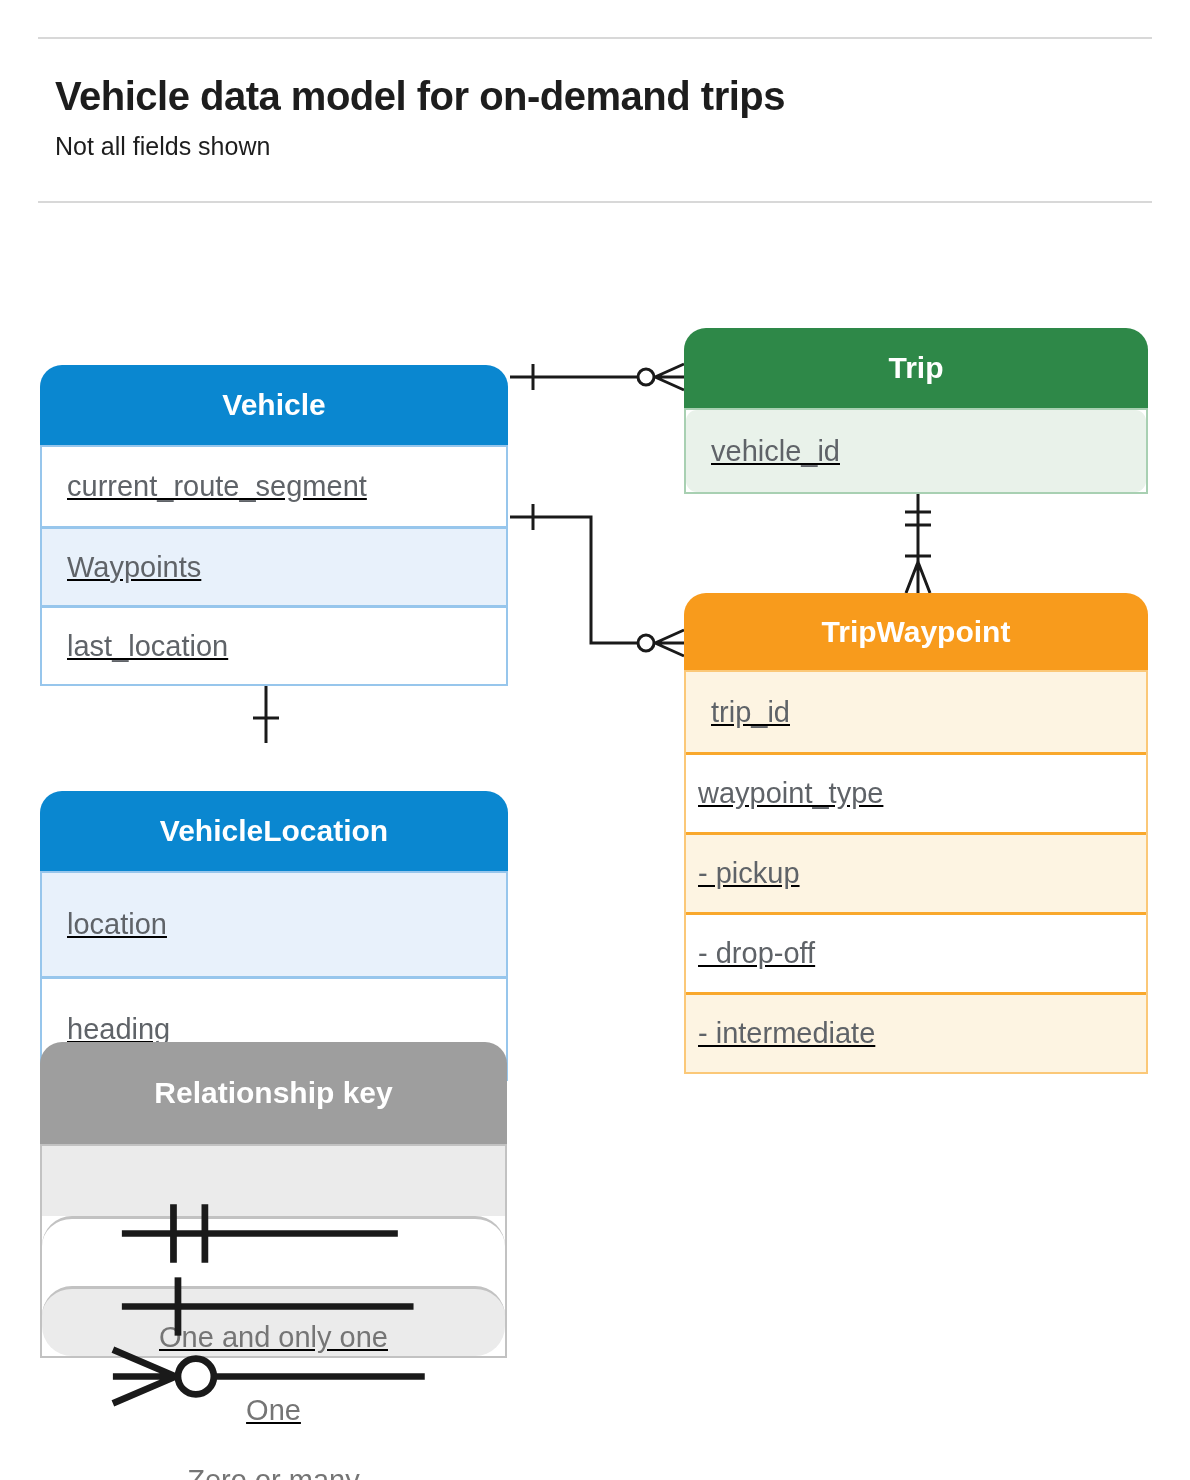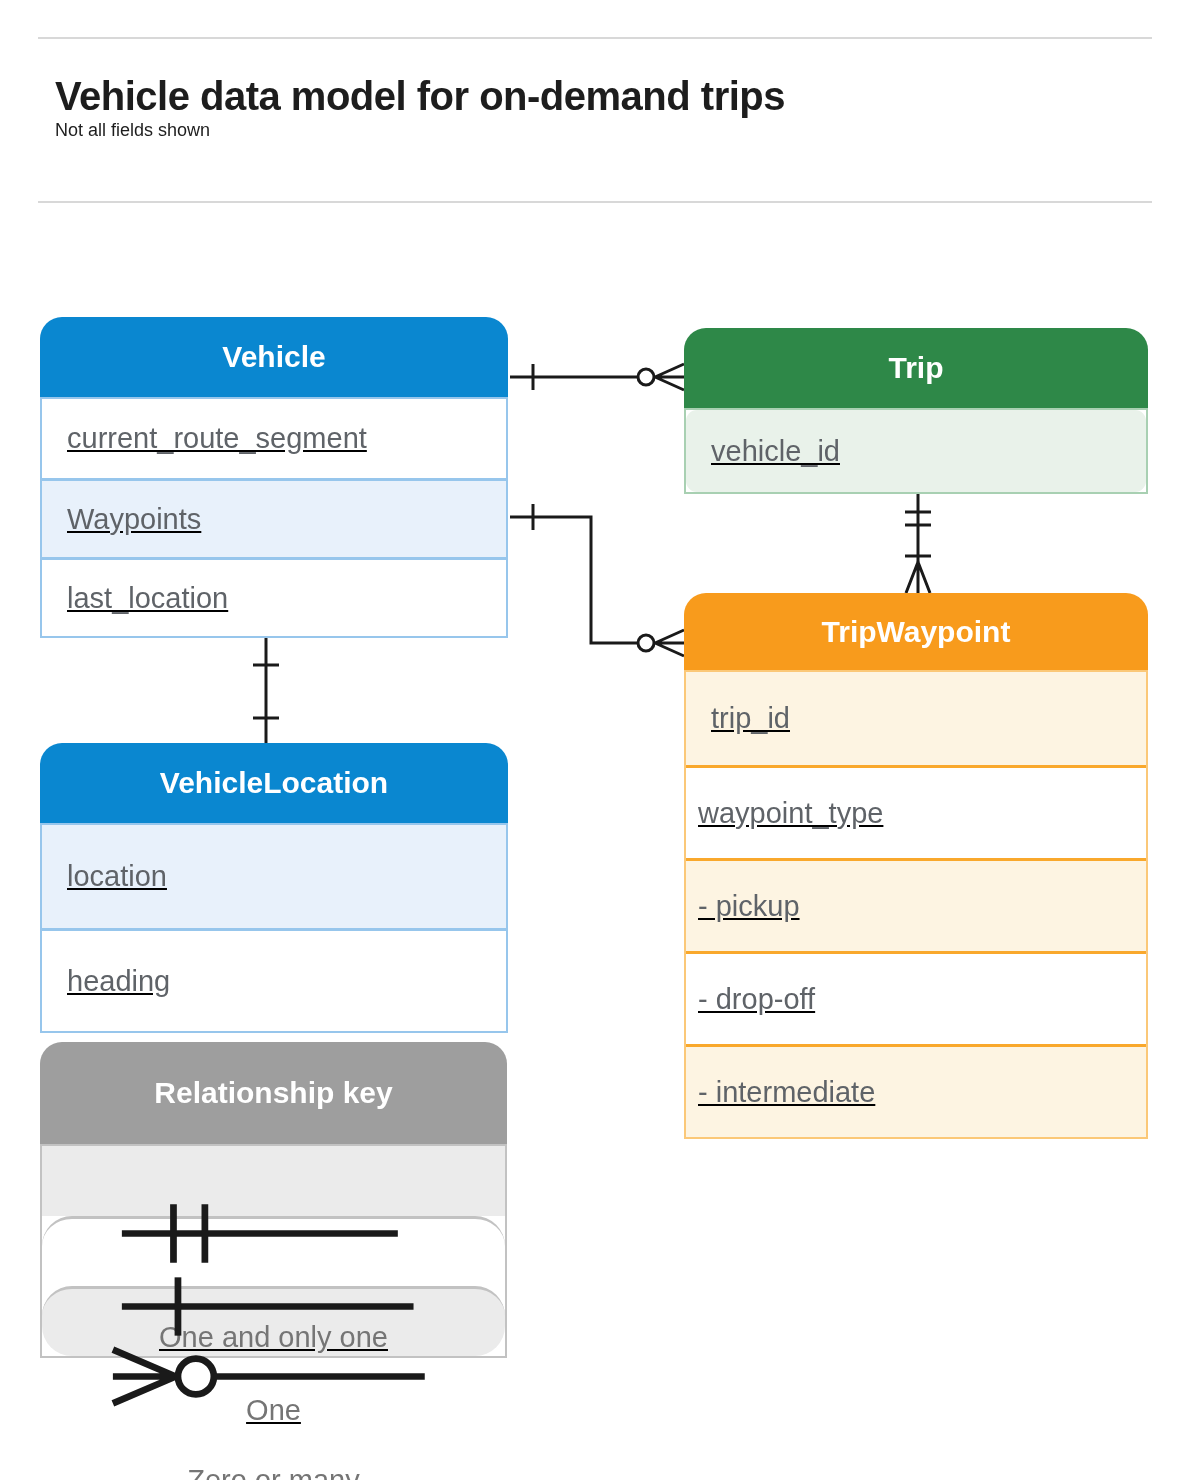--- a/index.html
+++ b/index.html
@@ -9,26 +9,26 @@
     --gray-border:#c2c2c2; --line:#1a1a1a;
     --row-text:#5f6368; --key-text:#757575; --title-text:#1d1d1d;
   }
   html,body{margin:0;padding:0;background:#ffffff;}
   body{font-family:"Liberation Sans","DejaVu Sans",sans-serif;}
   #canvas{position:relative;width:1190px;height:1480px;background:#fff;overflow:hidden;}
 
   .hr{position:absolute;left:38px;width:1114px;height:2px;background:#d8d8d8;}
 
   .doc-title{position:absolute;left:55px;top:74px;font-size:40px;font-weight:700;color:var(--title-text);letter-spacing:-0.5px;}
-  .doc-subtitle{position:absolute;left:55px;top:120px;font-size:18px;color:var(--title-text);}
+  .doc-subtitle{position:absolute;left:55px;top:132px;font-size:25px;color:var(--title-text);}
 
   .entity{position:absolute;}
   .ehead{display:flex;align-items:center;justify-content:center;height:80px;
          border-radius:22px 22px 0 0;color:#fff;font-size:30px;font-weight:700;}
-  .ehead.blue{background:var(--blue);}
+  .ehead.blue{background:var(--blue);margin-top:48px;}
   .ehead.green{background:var(--green);}
   .ehead.orange{background:var(--orange);}
   .ehead.gray{background:var(--gray);}
 
   .rows{background:#fff;text-decoration:underline;}
   .row{display:flex;align-items:center;box-sizing:border-box;height:79px;
        padding-left:25px;font-size:29px;color:var(--row-text);background:#fff;}
   .row.sub{padding-left:52px;}
   .rows .row + .row{border-top:3px solid;}
 
@@ -40,21 +40,21 @@
   .rows.green-b .tint{background:var(--green-tint);}
 
   .rows.orange-b{border:2px solid var(--orange-border);}
   .rows.orange-b .row + .row{border-top-color:var(--orange-sep);padding-left:12px;}
   .rows.orange-b .tint{background:var(--orange-tint);}
 
   .rows.gray-b{border:2px solid var(--gray-border);}
   .rows.gray-b .row + .row{border-top-color:var(--gray-border);border-radius:30px;}
   .rows.gray-b .tint{background:var(--gray-tint);}
 
-  .rows.r80 .row{height:93px;}
+  .rows.r80 .row{height:80px;}
   .rows.r81 .row{height:103px;}
   .rows.r82 .row{height:82px;border-radius:11px;}
   .rows.r78 .row{height:70px;flex-direction:column;}
 
   .key-row{padding-left:0;}
   .key-sym{flex:0 0 175px;height:78px;}
   .key-label{font-size:29px;color:var(--key-text);}
 
   .conn{stroke:var(--line);stroke-width:3;fill:none;}
   .conn-circle{fill:#ffffff;stroke:var(--line);stroke-width:3;}

